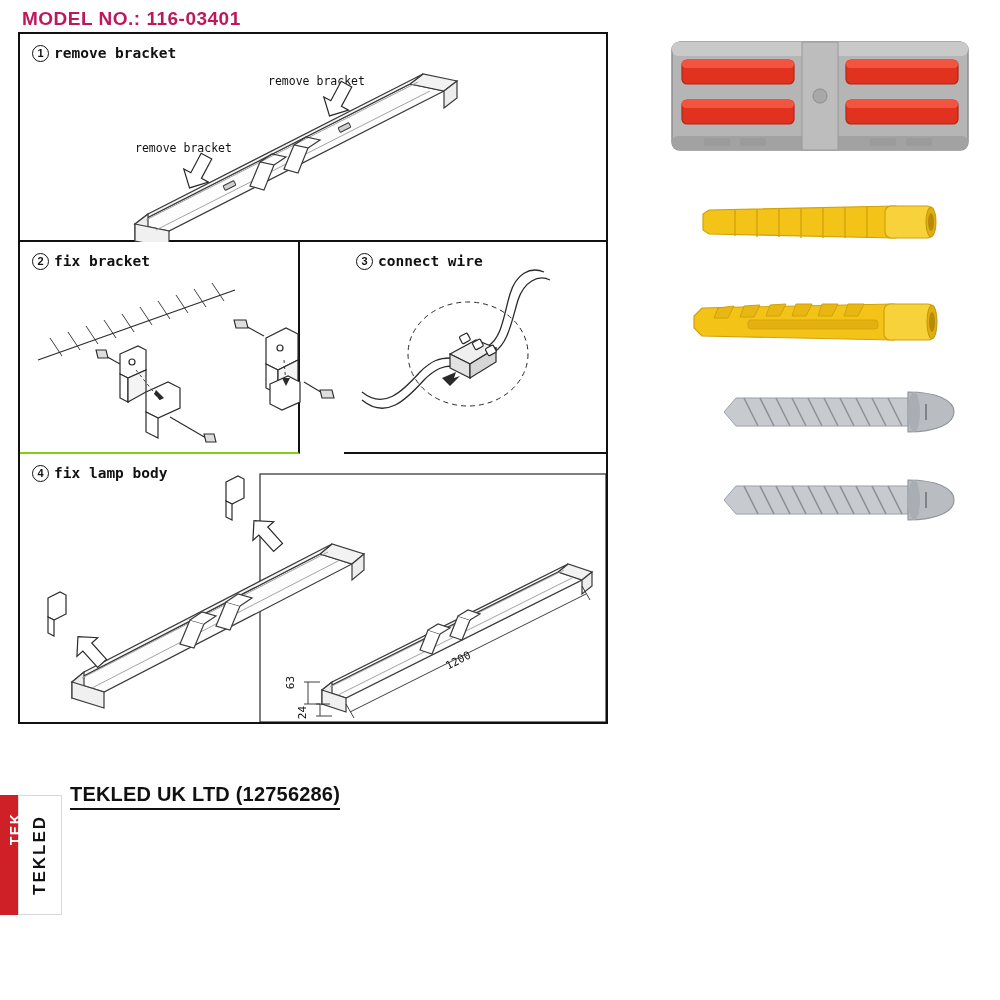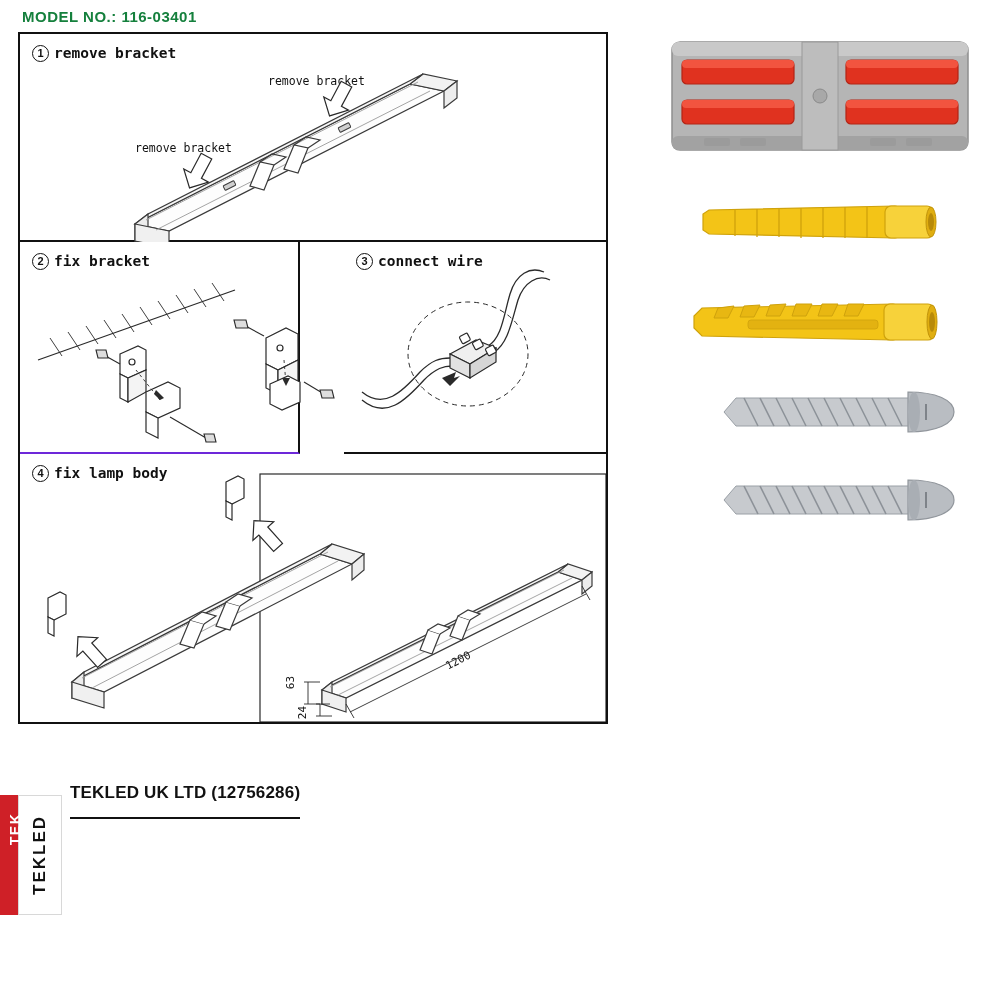--- a/index.html
+++ b/index.html
@@ -14,43 +14,43 @@
     font-family: "Liberation Sans", sans-serif;
     color: #1a1a1a;
     overflow: hidden;
   }
 
   
   .model-no {
     position: absolute;
     left: 22px;
     top: 8px;
-    font-size: 15px;
+    font-size: 19px;
     font-weight: 700;
     letter-spacing: 0.5px;
-    color: #15803d;
+    color: #be185d;
   }
 
   
   .instr-panel {
     position: absolute;
     left: 18px;
     top: 32px;
     width: 590px;
     height: 692px;
     border: 2px solid #111;
     box-sizing: border-box;
     padding-left: 18px;
   }
   .panel-cell {
     position: absolute;
     box-sizing: border-box;
   }
   .cell-1 { left: 0; top: 0; width: 586px; height: 208px; border-bottom: 2px solid #111; }
-  .cell-2 { left: 0; top: 208px; width: 280px; height: 212px; border-bottom: 2px solid #6d28d9; border-right: 2px solid #111; }
+  .cell-2 { left: 0; top: 208px; width: 280px; height: 212px; border-bottom: 2px solid #84cc16; border-right: 2px solid #111; }
   .cell-3 { left: 324px; top: 208px; width: 262px; height: 212px; border-bottom: 2px solid #111; }
   .cell-4 { left: 0; top: 420px; width: 586px; height: 268px; }
 
   .step-title {
     position: absolute;
     font-family: "DejaVu Sans Mono", monospace;
     font-size: 14.5px;
     font-weight: 700;
     color: #111;
     white-space: nowrap;
@@ -103,25 +103,25 @@
     position: absolute;
     left: 0;
     top: 775px;
     width: 1000px;
     height: 100px;
   }
   .company-name {
     position: absolute;
     left: 70px;
     top: 8px;
-    font-size: 17px;
+    font-size: 20px;
     font-weight: 700;
     color: #111;
     border-bottom: 2px solid #111;
-    padding-bottom: 14px;
+    padding-bottom: 2px;
     letter-spacing: 0.2px;
   }
   .company-addr {
     position: absolute;
     left: 70px;
     top: 44px;
     font-size: 15px;
     font-weight: 600;
     color: #222;
     letter-spacing: 0.1px;

